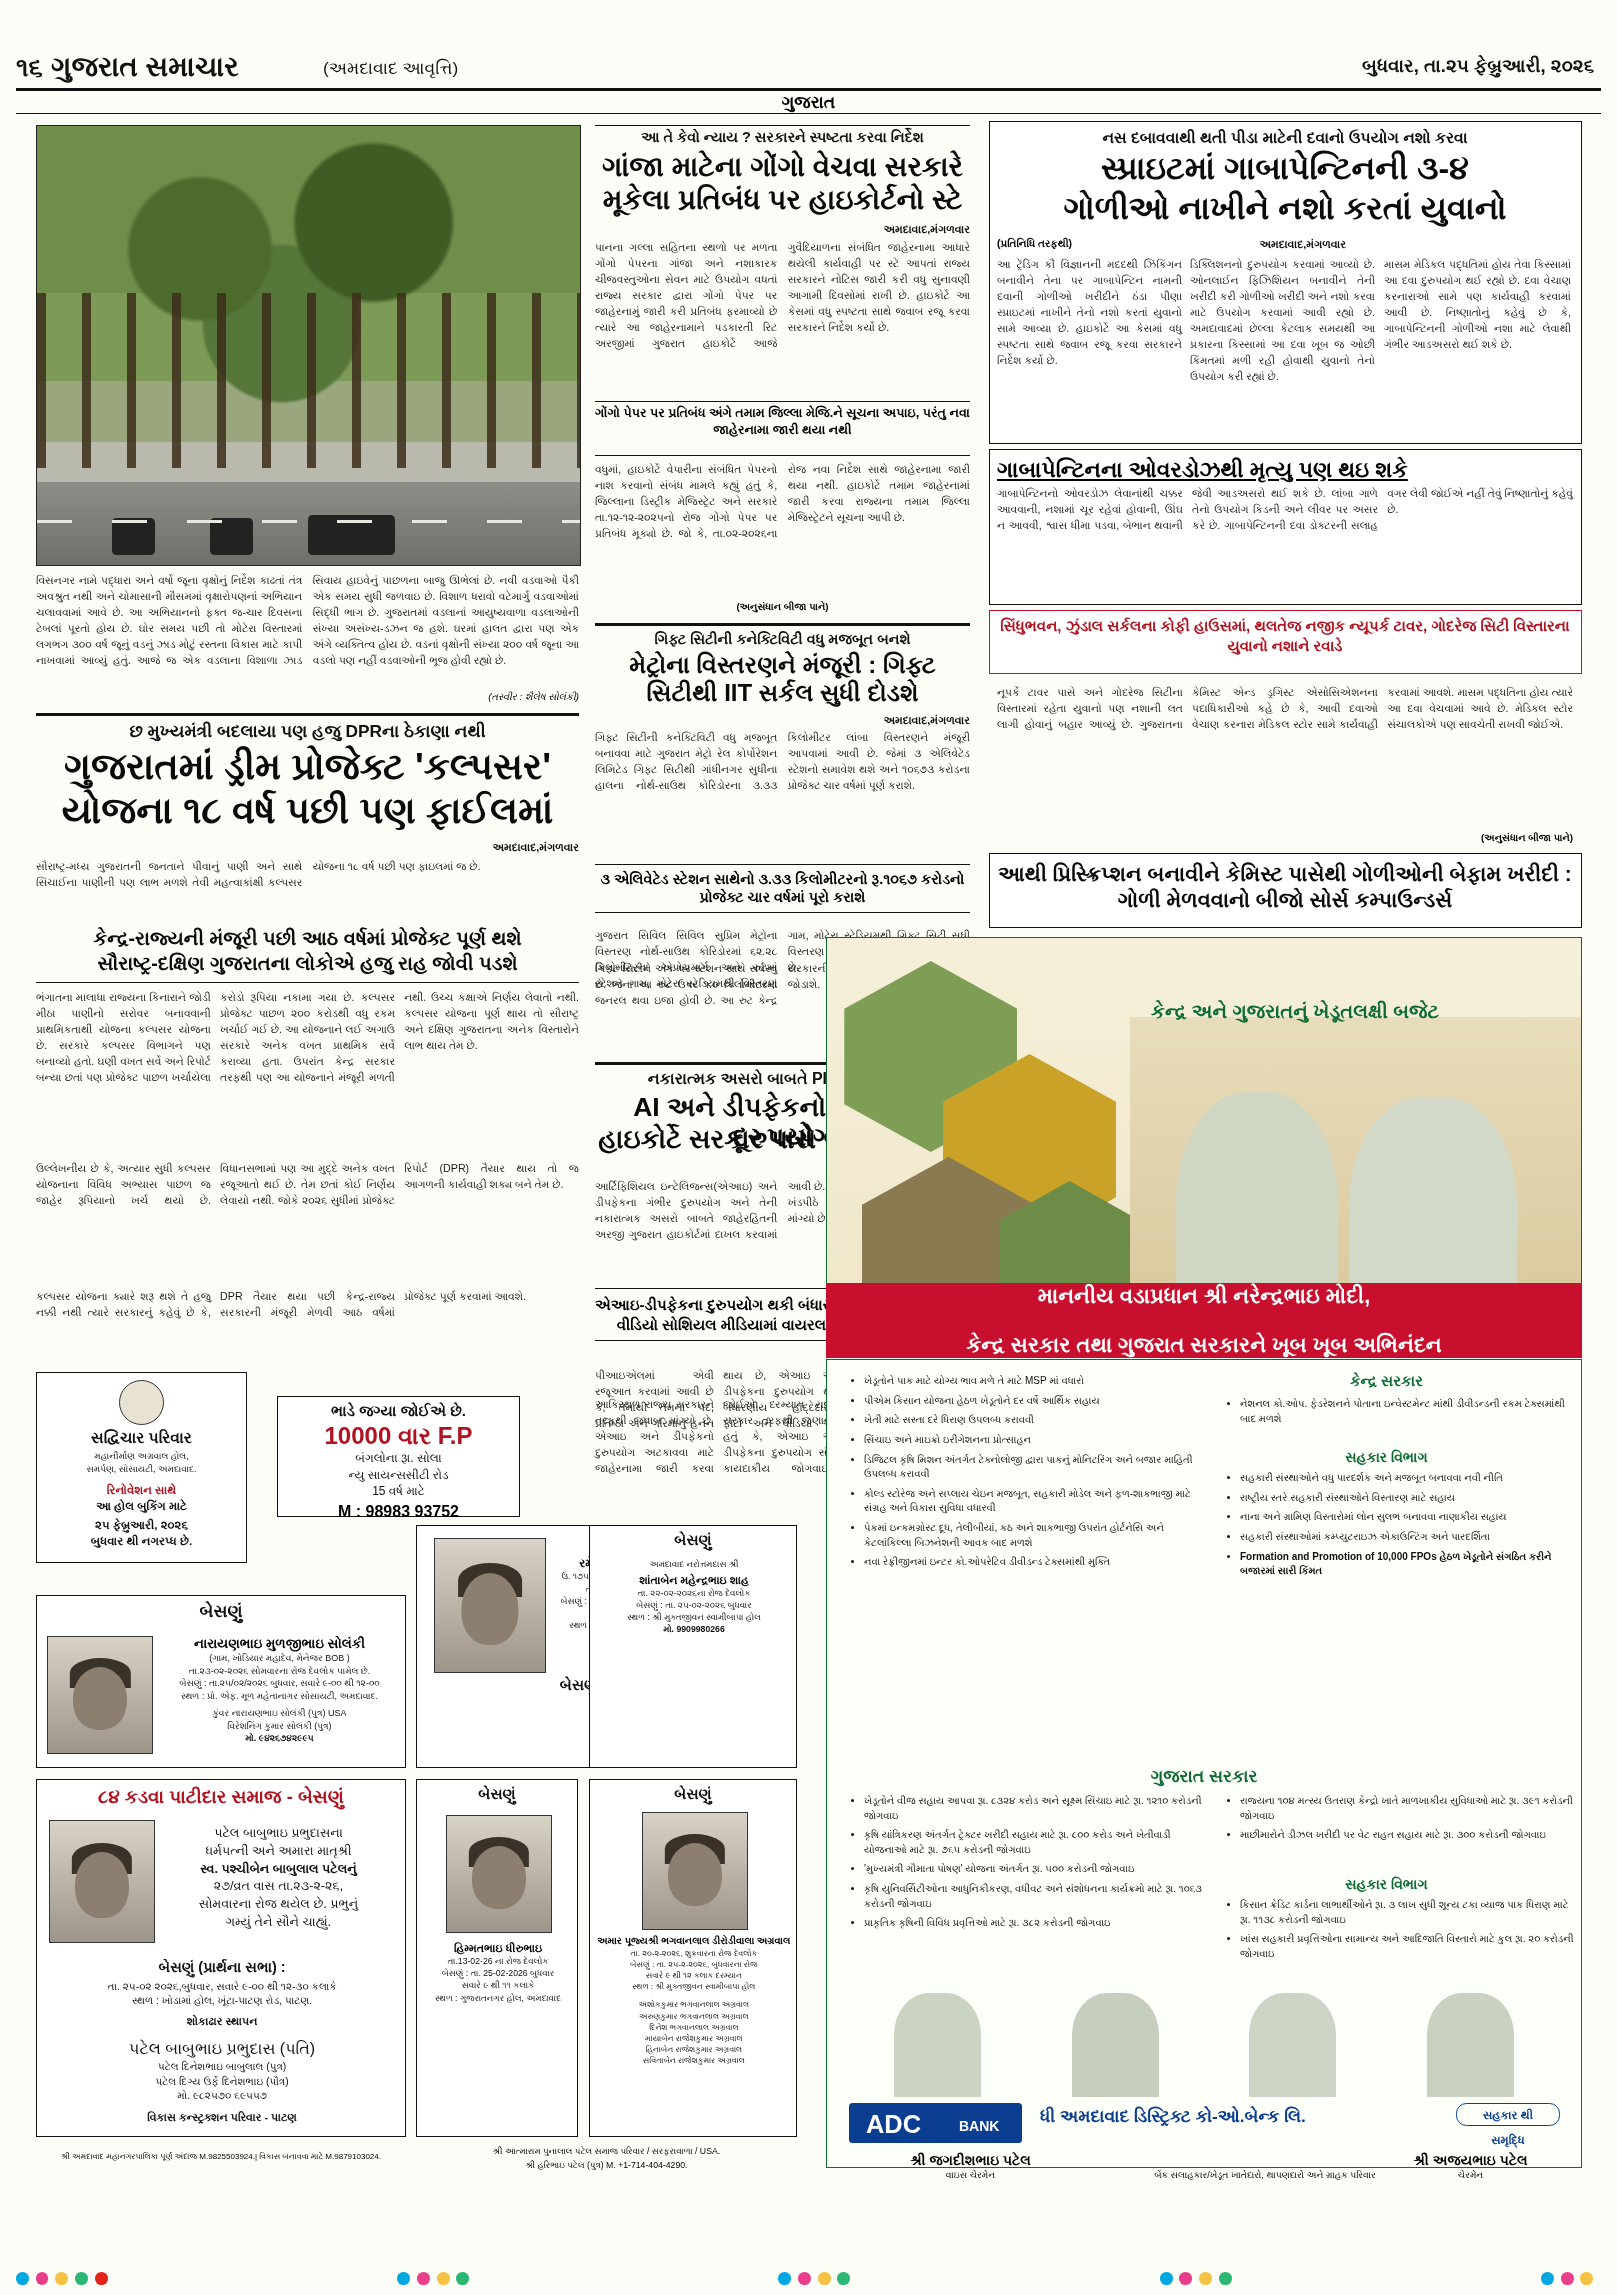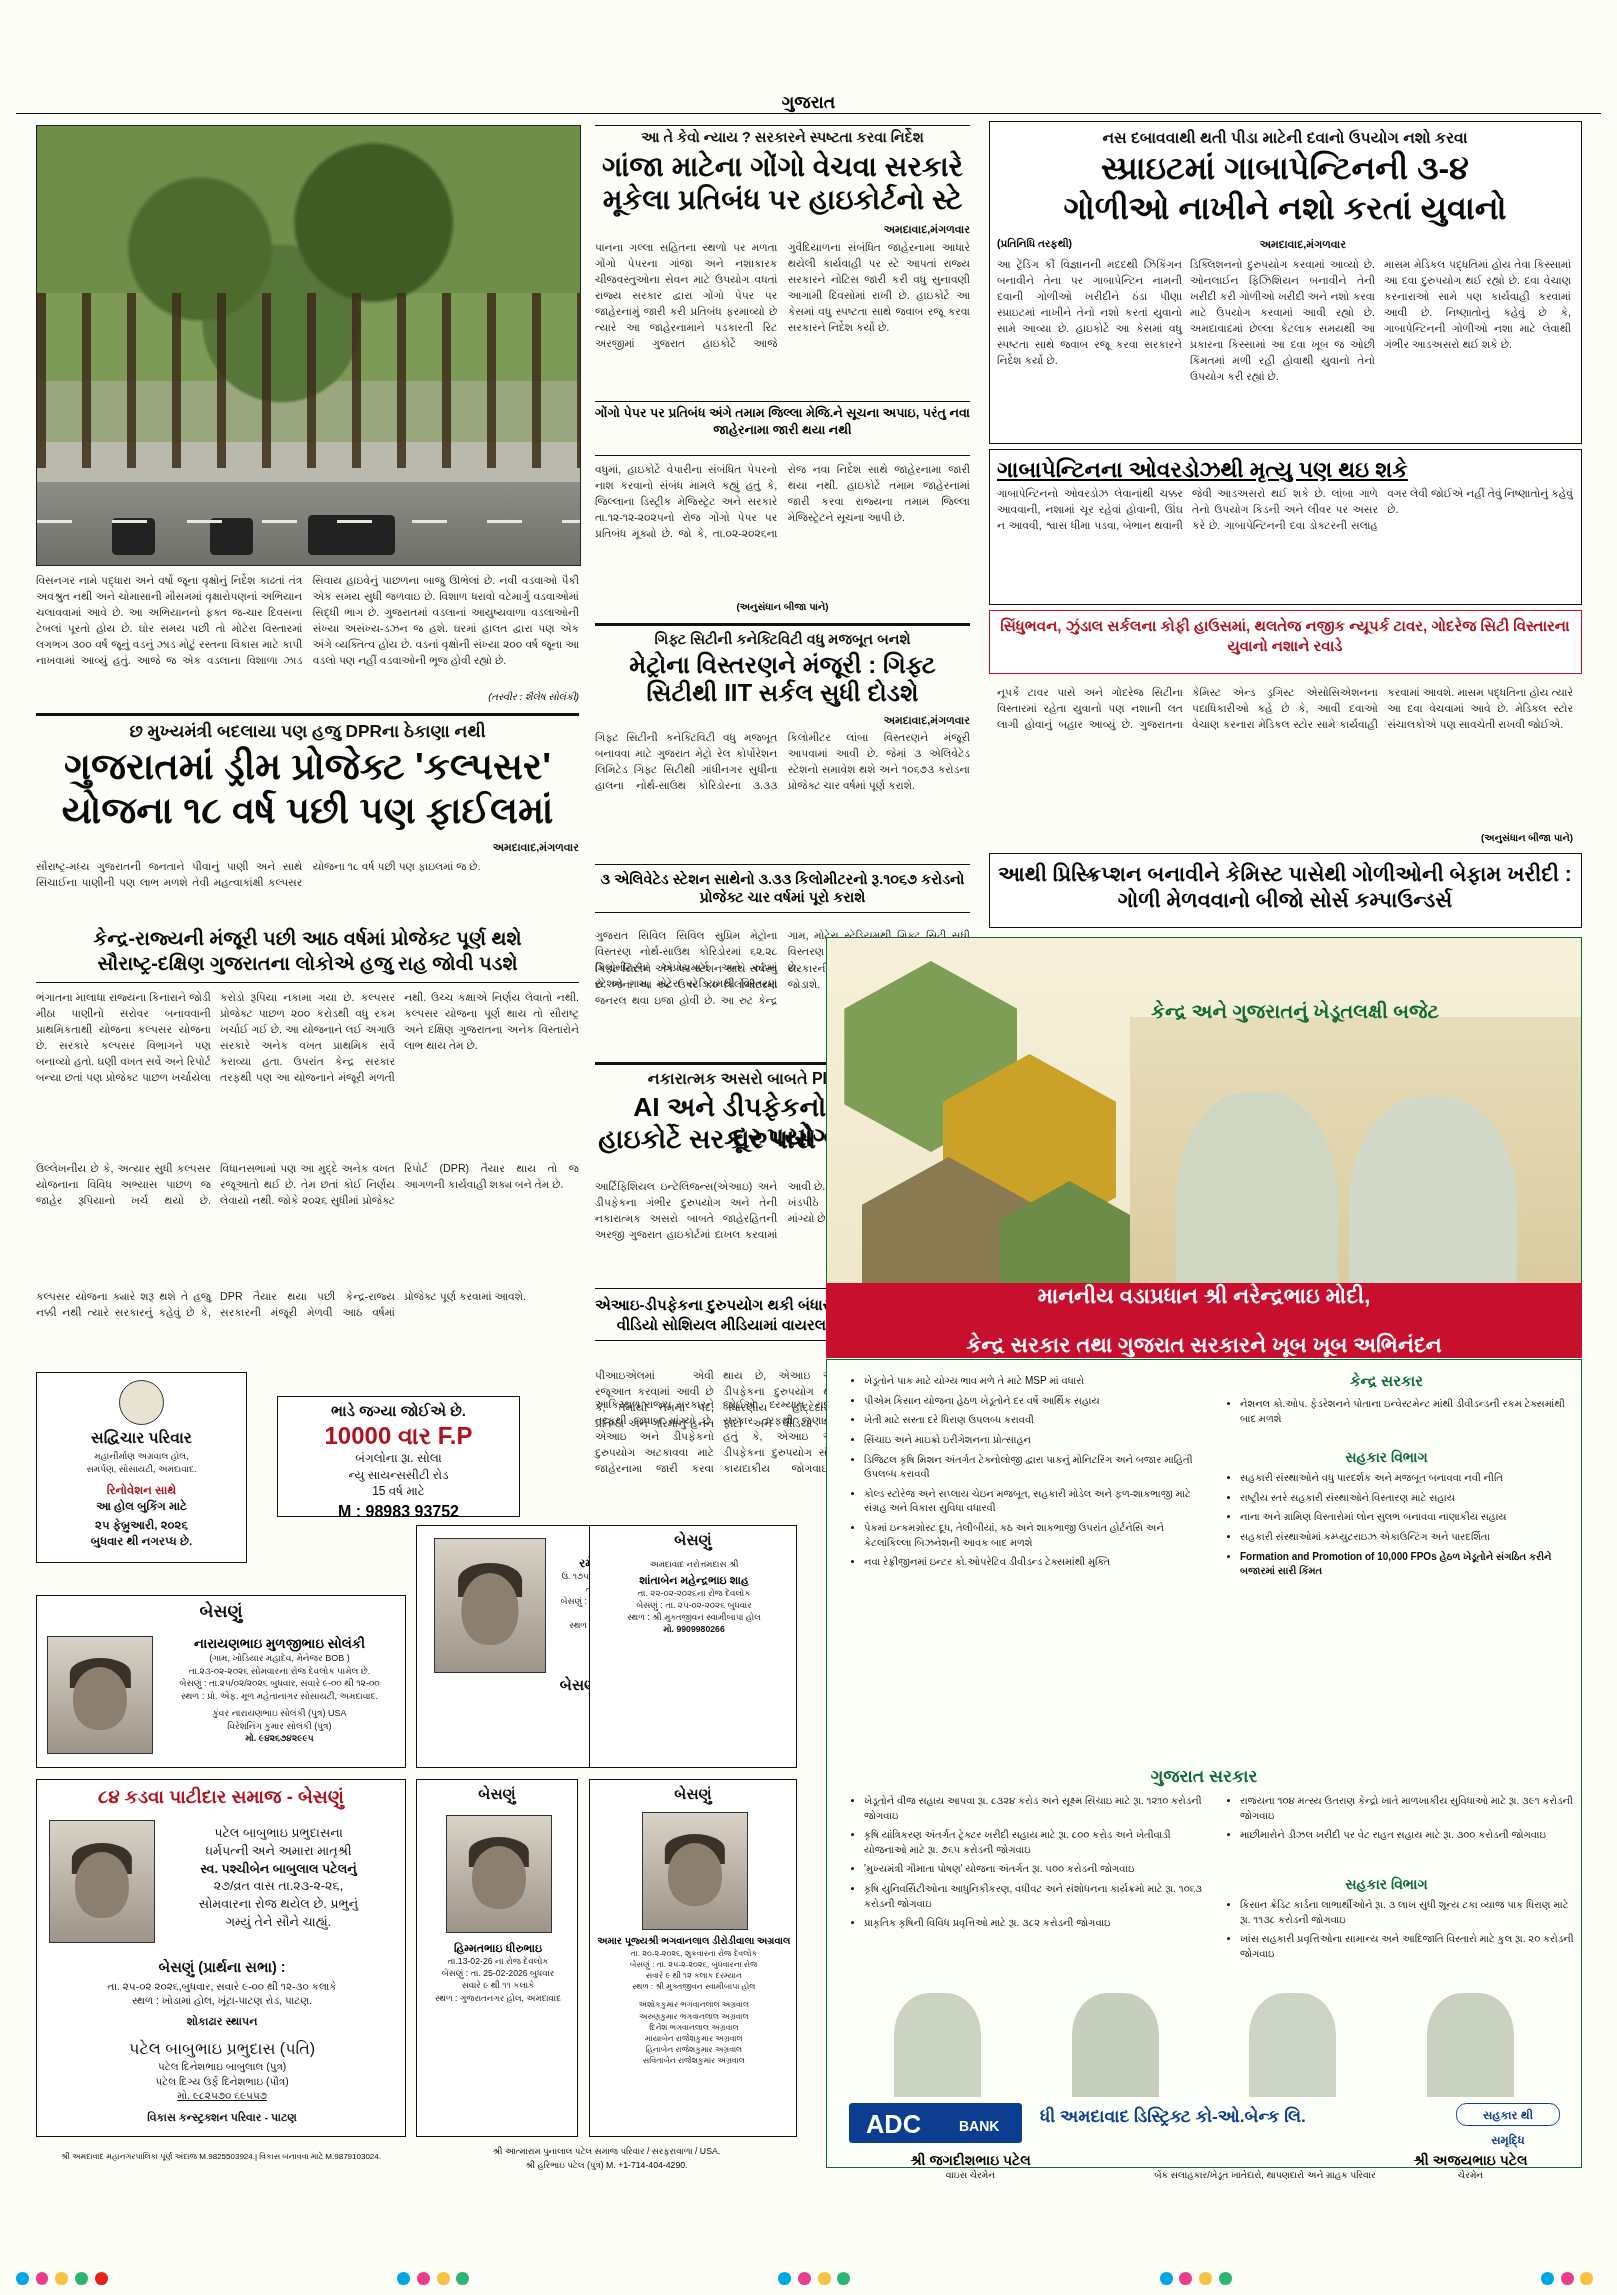--- a/index.html
+++ b/index.html
@@ -76,20 +76,27 @@
        clip-path:polygon(50% 0,100% 25%,100% 75%,50% 100%,0 75%,0 25%);}
   .person{position:absolute;bottom:0;border-radius:44% 44% 0 0;}
   .adc{position:absolute;font-weight:bold;color:#0b3d91;}
   .bankbar{position:absolute;background:#0b3d91;}
 </style>
 </head>
 <body>
 
 <div class="page">
 
+  <div class="masthead">
+    <div class="mh-pagenum">૧૬</div>
+    <div class="mh-title">ગુજરાત સમાચાર</div>
+    <div class="mh-edition">(અમદાવાદ આવૃત્તિ)</div>
+    <div class="mh-date">બુધવાર, તા.૨૫ ફેબ્રુઆરી, ૨૦૨૬</div>
+    <div class="mh-rule"></div>
+  </div>
   <div class="blk" style="left:0;top:92px;width:1617px;text-align:center;font-size:17.3px;font-weight:bold;">ગુજરાત</div>
   <div class="blk rule thin" style="left:16px;top:113px;width:1585px;"></div>
 
   <div class="photo tree-photo" style="left:36px;top:125px;width:543px;height:439px;">
     <div class="tree-trunks"></div>
     <div class="road">
       <div class="rider" style="left:75px;"></div>
       <div class="rider" style="left:173px;"></div>
       <div class="rider" style="left:271px;width:87px;height:40px;"></div>
     </div>
@@ -310,21 +317,21 @@
       <div class="nt-sub" style="font-size:12.7px;">ગમ્યું તેને સૌને ચાહ્યું.</div>
     </div>
     <div style="position:absolute;left:11.6px;top:179px;width:347px;">
       <div class="nt-title" style="font-size:14.4px;">બેસણું (પ્રાર્થના સભા) :</div>
       <div class="nt-small" style="font-size:10.4px;margin-top:3.5px;">તા. ૨૫-૦૨ ૨૦૨૬,બુધવાર, સવારે ૯-૦૦ થી ૧૨-૩૦ કલાકે</div>
       <div class="nt-small" style="font-size:10.4px;">સ્થળ : ખોડામાં હોલ, ખૂંટા-પાટણ રોડ, પાટણ.</div>
       <div class="nt-small" style="font-size:11px;font-weight:bold;margin-top:5.8px;">શોકાઢાર સ્થાપન</div>
       <div class="nt-small" style="font-size:16px;margin-top:8px;text-align:center;">પટેલ બાબુભાઇ પ્રભુદાસ (પતિ)</div>
       <div class="nt-small" style="font-size:10.4px;">પટેલ દિનેશભાઇ બાબુલાલ (પુત્ર)</div>
       <div class="nt-small" style="font-size:10.4px;">પટેલ દિગ્ય ઉર્ફે દિનેશભાઇ (પૌત્ર)</div>
-      <div class="nt-small" style="font-size:10.4px;text-decoration:underline;">મો. ૯૮૨૫૭૦ ૬૯૫૫૭</div>
+      <div class="nt-small" style="font-size:10.4px;">મો. ૯૮૨૫૭૦ ૬૯૫૫૭</div>
       <div class="nt-small" style="font-size:11px;font-weight:bold;margin-top:5.8px;">વિકાસ કન્સ્ટ્રક્શન પરિવાર - પાટણ</div>
     </div>
   </div>
 
   <div class="notice" style="left:416px;top:1525px;width:323px;height:243px;">
     <div class="portrait" style="position:absolute;left:17.3px;top:11.6px;width:110px;height:133px;">
       <div class="hair"></div>
       <div class="face"></div>
     </div>
     <div style="position:absolute;left:136px;top:14px;width:179px;">

